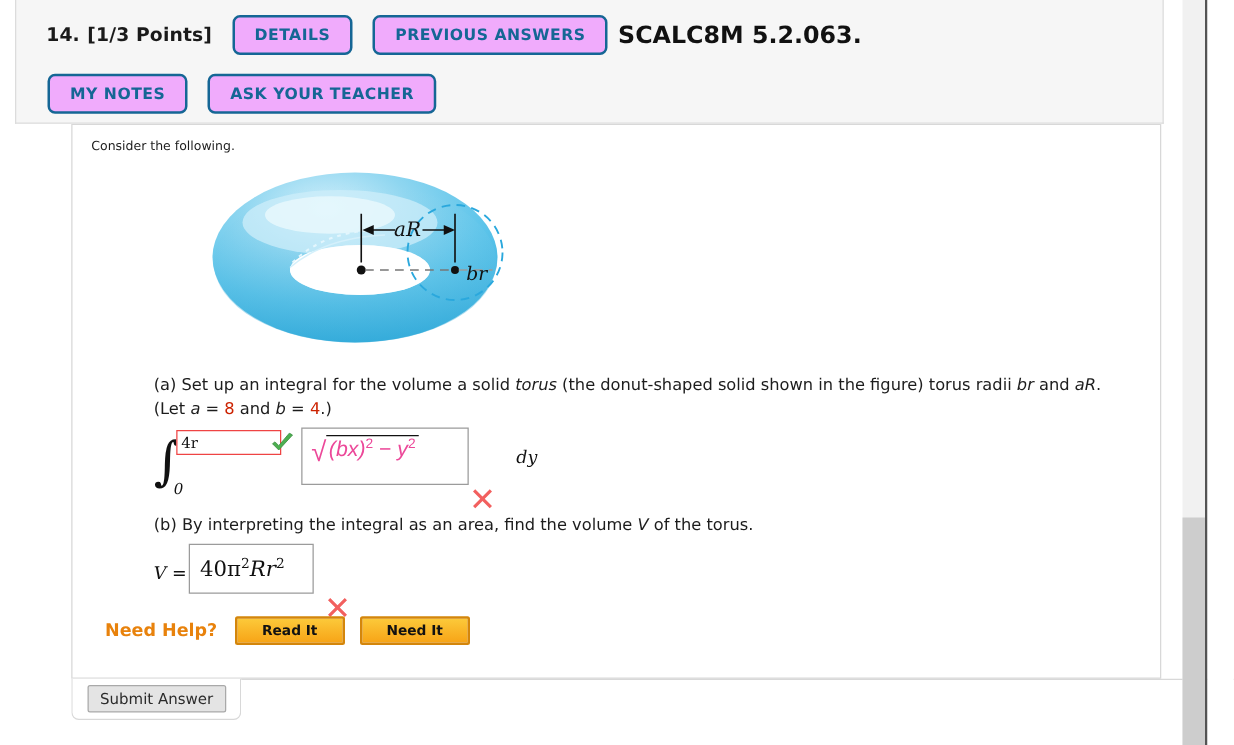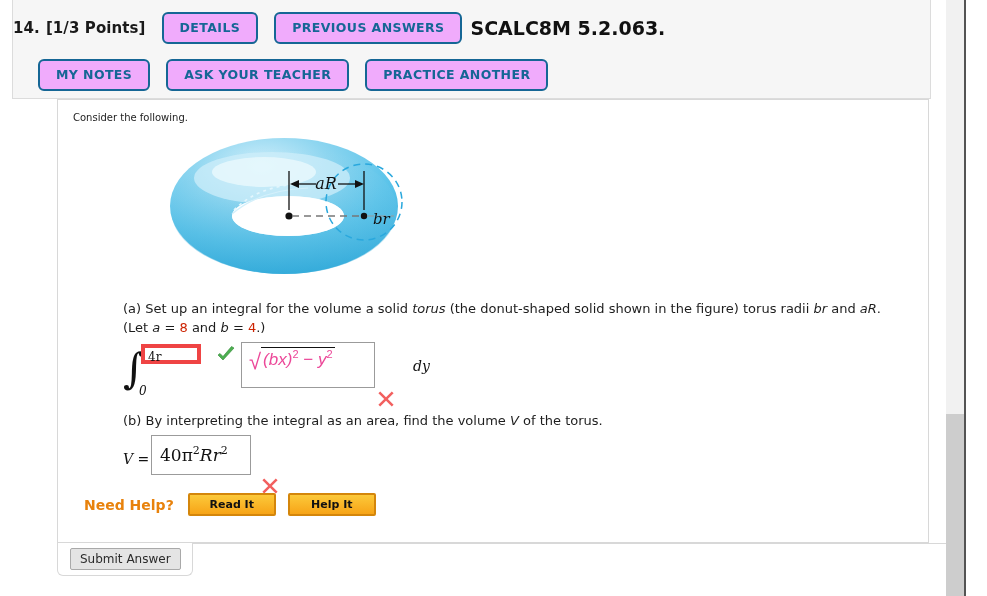--- a/index.html
+++ b/index.html
@@ -15,21 +15,21 @@
   
   .header-panel {
     position: absolute; left: 12px; top: 0; width: 919px; height: 99px;
     background: #f6f6f6; border: 1px solid #dcdcdc; border-top: none;
   }
   .hdr-row1 { position: absolute; left: 0; top: 8px; height: 40px; width: 100%;
               display: flex; align-items: center; }
   .hdr-row2 { position: absolute; left: 0; top: 55px; height: 40px; width: 100%;
               display: flex; align-items: center; }
   .pts {
-    margin-left: 0; font-weight: bold; font-size: 15px; color: #1a1a1a;
+    margin-left: 24px; font-weight: bold; font-size: 15px; color: #1a1a1a;
     white-space: nowrap; letter-spacing: 0.1px;
   }
   .pts .num { margin-right: 6px; }
   .btn-outline {
     border: 2px solid #156695; border-radius: 6px; background: #f0abfc;
     color: #156695; font-weight: bold; font-size: 12.5px;
     letter-spacing: 0.4px; padding: 8px 16px; margin-left: 16px;
     cursor: pointer; white-space: nowrap; line-height: 1;
     font-family: "DejaVu Sans", "Liberation Sans", sans-serif;
   }
@@ -60,22 +60,22 @@
 
   
   .integral-group { position: absolute; left: 0; top: 0; width: 125px; height: 60px; }
   .int-sign {
     position: absolute; left: 0; top: 6px; font-size: 42px; line-height: 1;
     font-family: "DejaVu Serif", serif; color: #111;
   }
   .int-sub { position: absolute; left: 16px; top: 42px; font-size: 12px;
              font-family: "DejaVu Serif", serif; font-style: italic; color:#111; }
   .int-upper-box {
-    position: absolute; left: 18px; top: 2px; width: 60px; height: 20px;
-    border: 4px solid #ef4444; background: #fff;
+    position: absolute; left: 18px; top: 2px; width: 84px; height: 20px;
+    border: 1px solid #ef4444; background: #fff;
     font-size: 12px; color: #111; padding: 2px 0 0 3px;
     font-family: "DejaVu Serif", serif;
   }
   .tick-green {
     position: absolute; left: 93px; top: 4px; width: 20px; height: 18px;
   }
 
   .expr-box {
     position: absolute; left: 118px; top: 0; width: 134px; height: 46px;
     border: 1px solid #9b9b9b; background: #fff;
@@ -168,21 +168,20 @@
         <span class="num">14.</span><span>[1/3 Points]</span>
       </div>
       <button class="btn-outline">DETAILS</button>
       <button class="btn-outline">PREVIOUS ANSWERS</button>
       <div class="qcode">SCALC8M 5.2.063.</div>
     </div>
 
     <div class="hdr-row2">
       <button class="btn-outline">MY NOTES</button>
       <button class="btn-outline">ASK YOUR TEACHER</button>
-      <button class="btn-outline">PRACTICE ANOTHER</button>
     </div>
   </div>
 
   <div class="content-panel">
 
     <div class="consider">Consider the following.</div>
 
     <div class="figure">
       <svg width="270" height="160" viewBox="0 0 270 160">
         <defs>
@@ -283,21 +282,21 @@
         </div>
         <svg class="cross" style="left:138px; top:44px;" viewBox="0 0 18 18">
           <path d="M3.2 1.4 L9 7.2 L14.8 1.4 L16.6 3.2 L10.8 9 L16.6 14.8 L14.8 16.6 L9 10.8 L3.2 16.6 L1.4 14.8 L7.2 9 L1.4 3.2 Z" fill="#f2605f"></path>
         </svg>
       </div>
     </div>
 
     <div class="need-help-row">
       <div class="need-help-label">Need Help?</div>
       <div class="help-btn">Read It</div>
-      <div class="help-btn">Help It</div>
+      <div class="help-btn">Need It</div>
     </div>
   </div>
 
   <div class="bottom-rule"></div>
   <div class="submit-box">
     <button class="submit-btn">Submit Answer</button>
   </div>
 
   <div class="scrollbar">
     <div class="scroll-thumb"></div>

